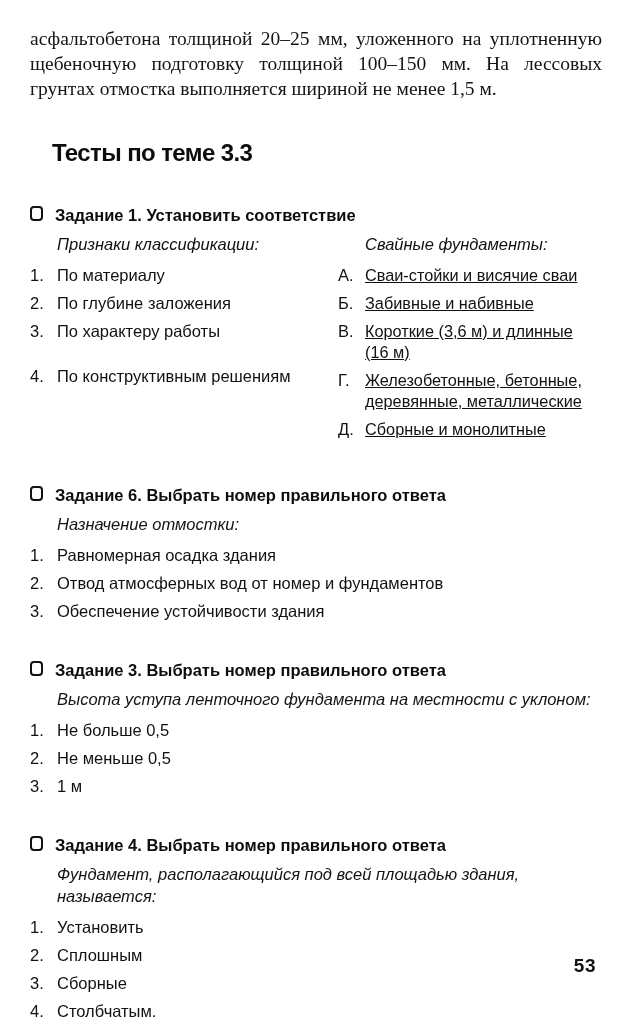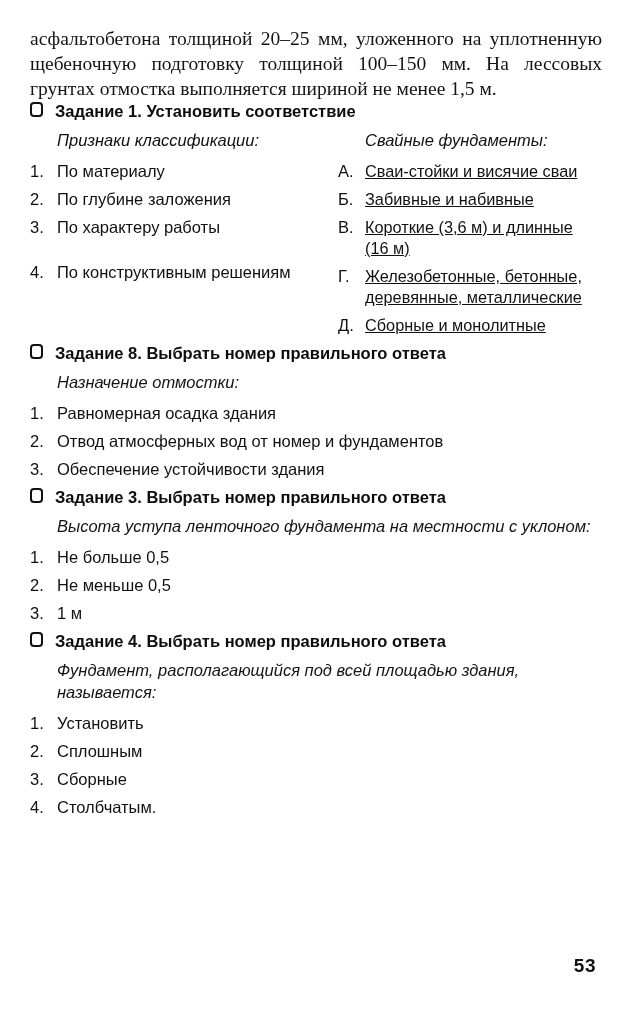--- a/index.html
+++ b/index.html
@@ -27,21 +27,21 @@
   
   .section-title {
     margin: 38px 0 0 22px;
     font-size: 24px;
     font-weight: 800;
     letter-spacing: -0.6px;
     color: #0d0d0d;
   }
 
   
-  .task { }
+  .task { margin-top: 38px; }
   .task-head {
     display: flex;
     align-items: flex-start;
   }
   .chk {
     flex: 0 0 auto;
     width: 13px; height: 15px;
     border: 2px solid #111;
     border-radius: 4px;
     margin: 1px 12px 0 0;
@@ -99,20 +99,21 @@
     letter-spacing: 0.5px;
   }
 </style>
 </head>
 <body>
 
 <div class="page">
 
   <p class="intro">асфальтобетона толщиной 20–25 мм, уложенного на уплотненную щебеночную подготовку толщиной 100–150 мм. На лессовых грунтах отмостка выполняется шириной не менее 1,5 м.</p>
 
+  <h1 class="section-title">Тесты по теме 3.3</h1>
 
   <div class="task">
     <div class="task-head">
       <span class="chk"></span>
       <span class="task-title">Задание 1. Установить соответствие</span>
     </div>
     <div class="match">
       <div class="col-left">
         <div class="col-header">Признаки классификации:</div>
         <div class="rows">
@@ -158,21 +159,21 @@
             <span class="txt">Сборные и монолитные</span>
           </div>
         </div>
       </div>
     </div>
   </div>
 
   <div class="task">
     <div class="task-head">
       <span class="chk"></span>
-      <span class="task-title">Задание 8. Выбрать номер правильного ответа</span>
+      <span class="task-title">Задание 6. Выбрать номер правильного ответа</span>
     </div>
     <div class="prompt">Назначение отмостки:</div>
     <div class="rows">
       <div class="row">
         <span class="num">1.</span>
         <span class="txt">Равномерная осадка здания</span>
       </div>
       <div class="row">
         <span class="num">2.</span>
         <span class="txt">Отвод атмосферных вод от номер и фундаментов</span>

